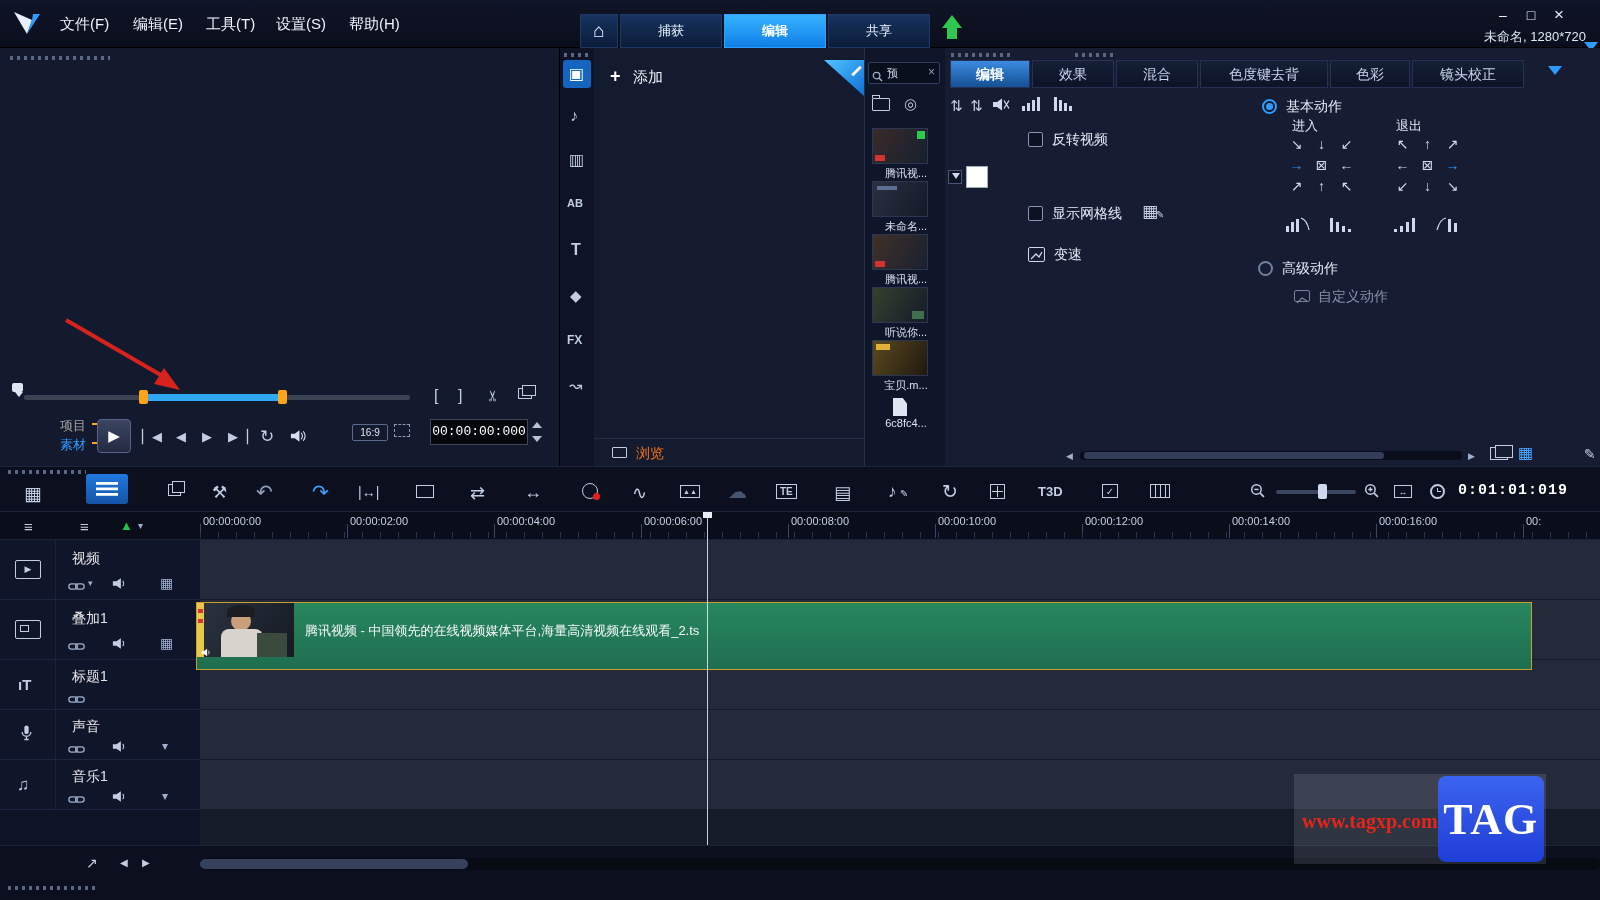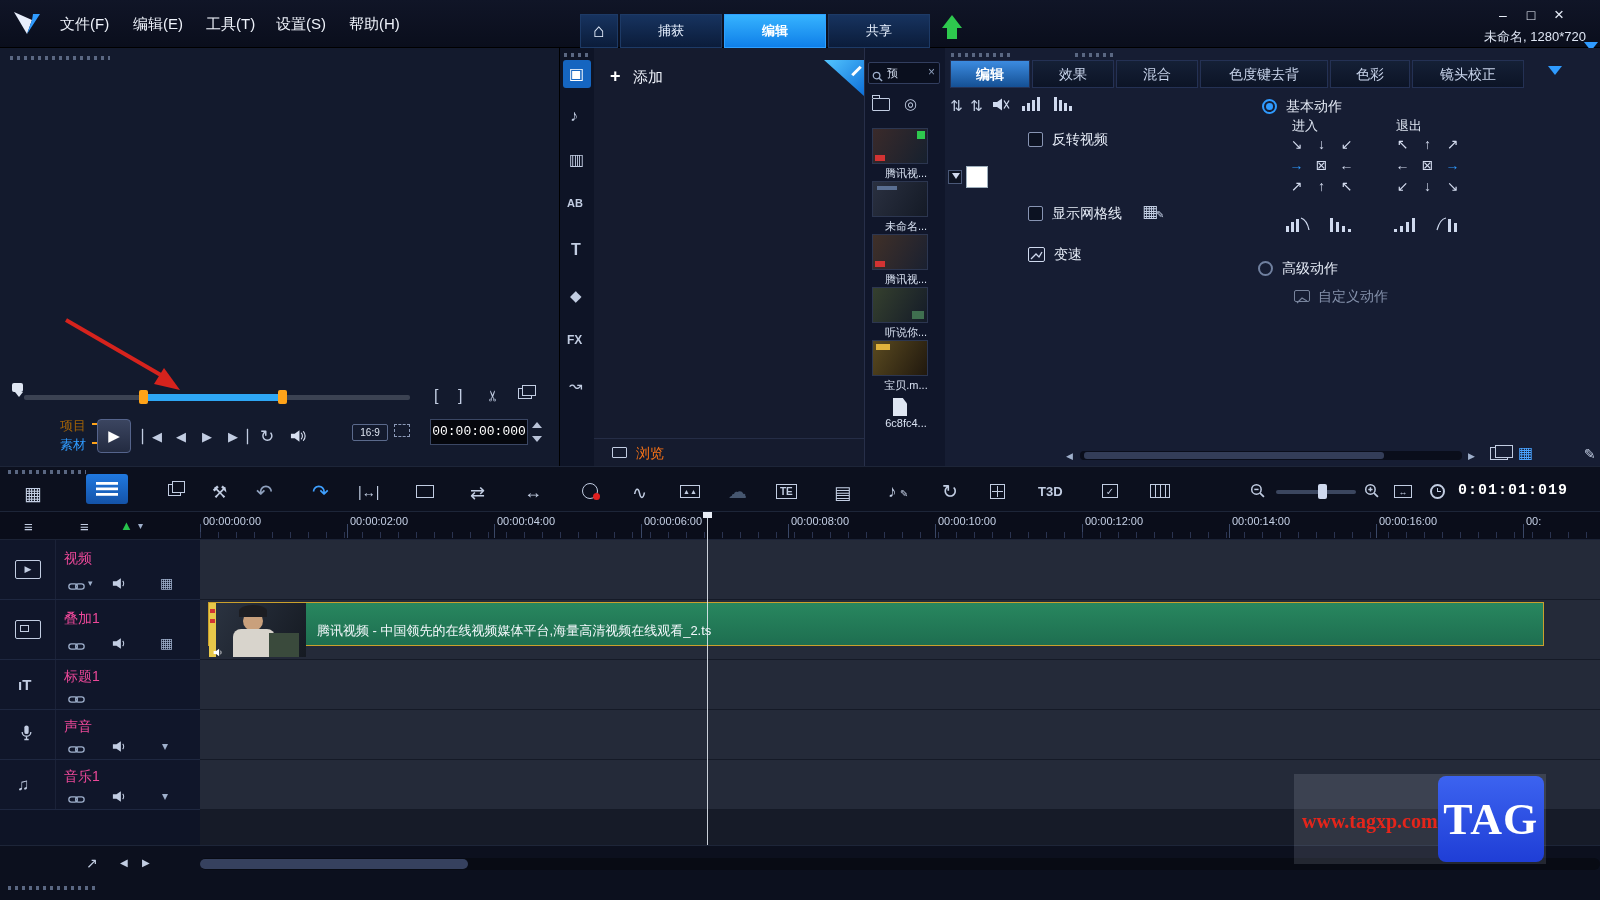--- a/index.html
+++ b/index.html
@@ -27,21 +27,21 @@
 .radio.sel{border-color:#2f9bff}
 .radio.sel::after{content:"";position:absolute;left:2px;top:2px;width:7px;height:7px;border-radius:50%;background:#2f9bff}
 .thumb{position:absolute;left:870px;width:56px;height:36px;border:1px solid #2c3650;background:#1d2431;cursor:pointer;overflow:hidden}
 .thumb-cap{position:absolute;left:864px;width:80px;text-align:center;font-size:11px;color:#d9e2f2}
 .ruler-label{position:absolute;top:515px;font-size:11px;color:#c6d1e6;white-space:nowrap}
 .tick{position:absolute;top:524px;width:1px;height:14px;background:#3a4766}
 .tc{font-family:Liberation Mono, monospace}
 .hdr{position:absolute;left:0;width:200px;background:#10162a;border-bottom:1px solid #1e2740}
 .hdr::before{content:"";position:absolute;left:55px;top:0;bottom:0;width:1px;background:#1b2238}
 .lane{position:absolute;left:200px;width:1400px;background:#242a39;border-bottom:1px solid #151a27;cursor:pointer}
-.track-label{position:absolute;left:64px;font-size:14px;color:#ec4899}
+.track-label{position:absolute;left:72px;font-size:14px;color:#e5e5e5}
 .handle-sq{position:absolute;width:11px;height:11px;background:#ffa319;border:1px solid #7a4c00}
 .tool{position:absolute;cursor:pointer;color:#c2cde2}
 .spin{width:0;height:0;border-left:5px solid transparent;border-right:5px solid transparent;cursor:pointer}
 .spin.up{border-bottom:6px solid #b9c3d8}
 .spin.dn{border-top:6px solid #b9c3d8}
 </style>
 </head>
 <body>
 
 <div id="stage">
@@ -93,21 +93,21 @@
     <div class="abs" style="left:146px;top:346px;width:138px;height:7px;background:#2ea7f5"></div>
     <div class="abs" style="left:139px;top:342px;width:9px;height:14px;background:#ffa319;border-radius:2px"></div>
     <div class="abs" style="left:278px;top:342px;width:9px;height:14px;background:#ffa319;border-radius:2px"></div>
     <span class="ic" style="left:434px;top:340px;font-size:16px">[</span>
     <span class="ic" style="left:458px;top:340px;font-size:16px">]</span>
     <span class="ic" style="left:486px;top:340px;font-size:15px;transform:rotate(-90deg)">✂</span>
     <span class="abs" style="left:518px;top:340px;width:14px;height:11px;border:1px solid #c2cde2;cursor:pointer">
       <span style="position:absolute;left:3px;top:-4px;width:14px;height:11px;border:1px solid #c2cde2;background:#131a2d"></span>
     </span>
 
-    <span class="abs" style="left:60px;top:369px;font-size:13px;color:#a16207;cursor:pointer">项目</span>
+    <span class="abs" style="left:60px;top:369px;font-size:13px;color:#a3a3a3;cursor:pointer">项目</span>
     <span class="abs" style="left:92px;top:375px;width:8px;height:2px;background:#ffa319"></span>
     <span class="abs" style="left:60px;top:388px;font-size:13px;color:#2f9bff;cursor:pointer">素材</span>
     <span class="abs" style="left:92px;top:394px;width:8px;height:2px;background:#ffa319"></span>
 
     <div class="abs" style="left:97px;top:371px;width:34px;height:34px;background:linear-gradient(#3b4560,#232b41);border:1px solid #55648c;border-radius:4px;display:flex;align-items:center;justify-content:center;cursor:pointer">
       <span style="color:#fff;font-size:15px">▶</span>
     </div>
     <span class="ic" style="left:142px;top:382px;font-size:13px">▏◀</span>
     <span class="ic" style="left:176px;top:382px;font-size:13px">◀</span>
     <span class="ic" style="left:202px;top:382px;font-size:13px">▶</span>
@@ -444,21 +444,21 @@
           <rect x="9" y="2" width="10" height="6" rx="3" fill="none" stroke="#9fb0cc" stroke-width="1.5"></rect>
         </svg></span>
     <span class="abs" style="left:112px;top:36px;cursor:pointer"><svg width="16" height="13" viewBox="0 0 18 14">
           <path d="M1 4.5h4L10 1v12L5 9.5H1z" fill="#c2cde2"></path>
           <path d="M12 4c1.5 1.5 1.5 4.5 0 6" stroke="#c2cde2" stroke-width="1.2" fill="none"></path>
         </svg></span>
     <span class="ic" style="left:160px;top:36px;font-size:14px;color:#9fb0cc">▦</span>
   </div>
   <div class="lane" style="top:600px;height:60px"></div>
 
-  <div class="abs" style="left:208px;top:602px;width:1336px;height:44px;background:linear-gradient(#28875f,#1e6e50);border:1px solid #caa02c;cursor:grab;z-index:5">
+  <div class="abs" style="left:196px;top:602px;width:1336px;height:68px;background:linear-gradient(#28875f,#1e6e50);border:1px solid #caa02c;cursor:grab;z-index:5">
     <div style="position:absolute;left:0;top:0;width:97px;height:54px;background:linear-gradient(120deg,#2c3442,#151a22);overflow:hidden">
       <span style="position:absolute;left:0;top:0;width:7px;height:54px;background:#e8c84a"></span>
       <span style="position:absolute;left:1px;top:6px;width:5px;height:4px;background:#d23333"></span>
       <span style="position:absolute;left:1px;top:16px;width:5px;height:4px;background:#d23333"></span>
       <span style="position:absolute;left:34px;top:8px;width:20px;height:20px;border-radius:50%;background:#c9a07c"></span>
       <span style="position:absolute;left:30px;top:2px;width:28px;height:12px;border-radius:50% 50% 0 0;background:#1c1d22"></span>
       <span style="position:absolute;left:24px;top:26px;width:42px;height:28px;border-radius:8px 8px 0 0;background:#d8d4cc"></span>
       <span style="position:absolute;left:60px;top:30px;width:30px;height:24px;background:#3a4a3c"></span>
     </div>
     <span class="abs" style="left:4px;top:40px"><svg width="11" height="9" viewBox="0 0 18 14">

